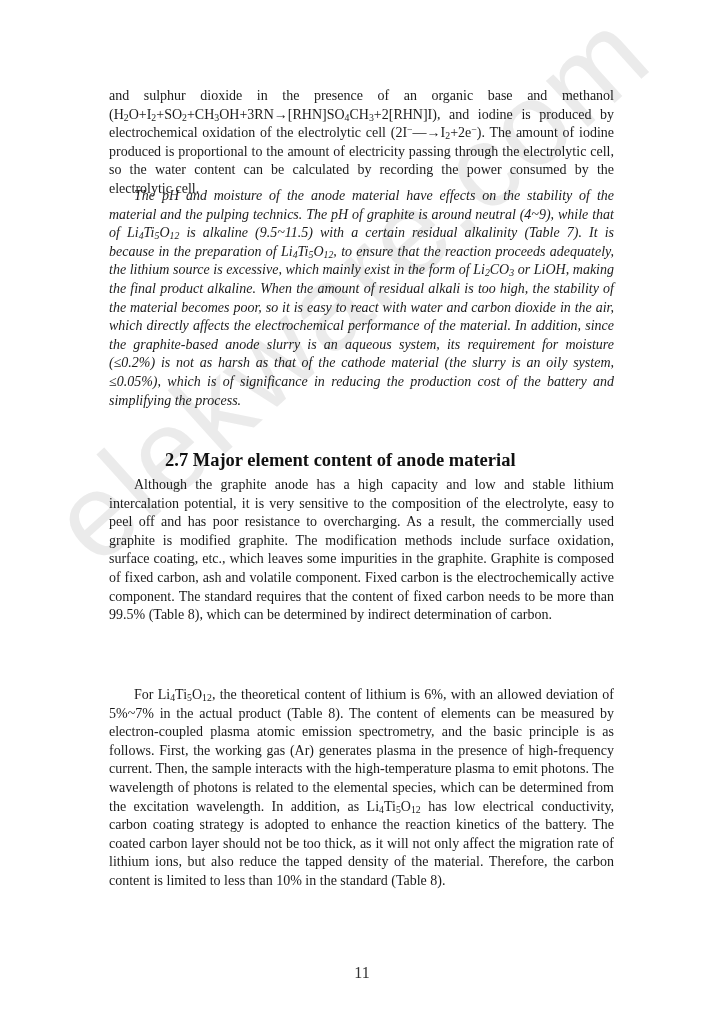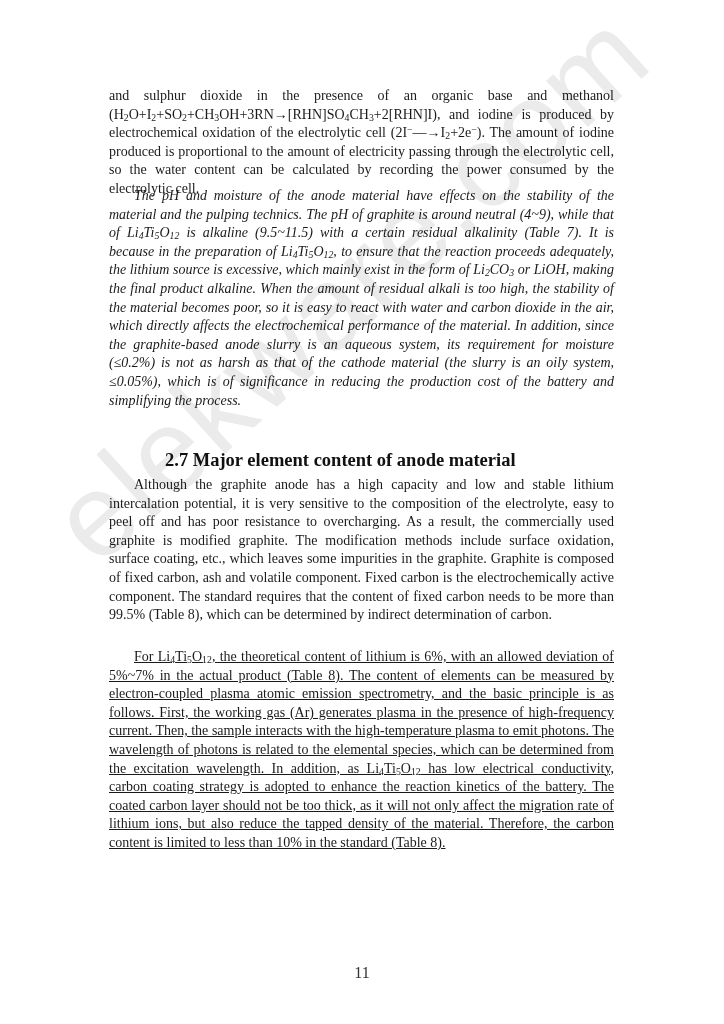--- a/index.html
+++ b/index.html
@@ -28,21 +28,21 @@
       font-size: 14px;
       line-height: 18.6px;
       text-align: justify;
       text-justify: inter-word;
       margin: 0;
     }
     .text-block.indent { text-indent: 25px; }
     .p1 { top: 87px; }
     .p2 { top: 187px; font-style: italic; }
     .p3 { top: 476px; }
-    .p4 { top: 648px; text-decoration: underline; }
+    .p4 { top: 686px; }
     .heading {
       position: absolute;
       left: 148px;
       top: 433px;
       font-family: "Liberation Serif", "DejaVu Serif", serif;
       font-weight: bold;
       font-size: 18.5px;
       color: #111111;
       margin: 17px;
       white-space: nowrap;

